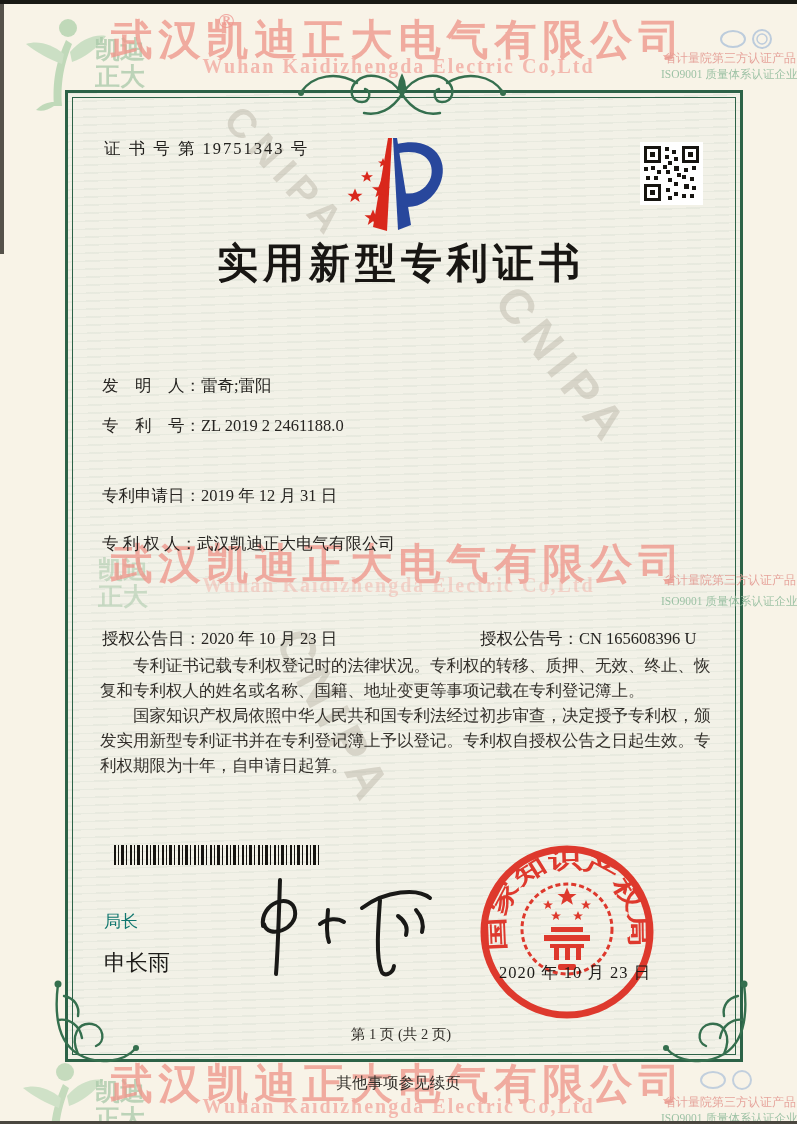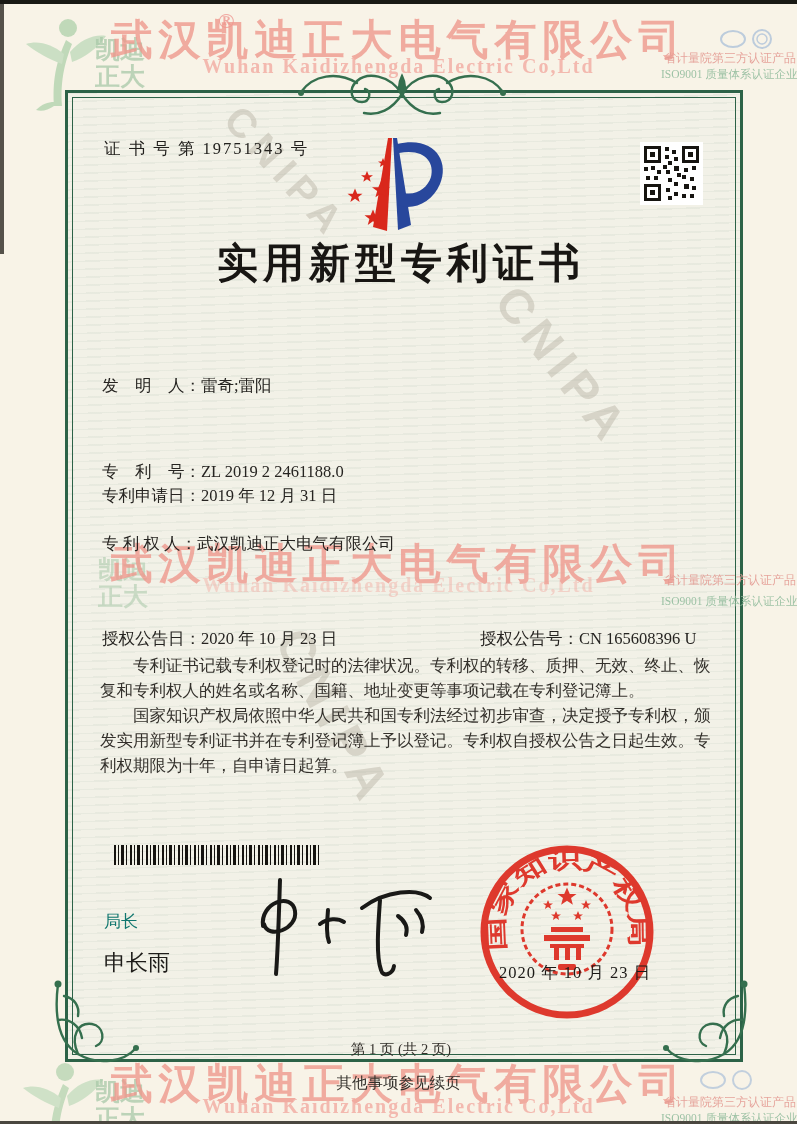--- a/index.html
+++ b/index.html
@@ -38,21 +38,21 @@
   .body-text{left:100px;top:653px;width:616px;font-size:16.5px;line-height:25px;color:#33302b;z-index:5;}
   .body-text p{margin:0;text-indent:2em;}
   .barcode{left:114px;top:845px;width:206px;height:20px;z-index:5;
      background:repeating-linear-gradient(90deg,#15130f 0 2px,transparent 2px 4px,#15130f 4px 5px,
      transparent 5px 7px,#15130f 7px 10px,transparent 10px 12px,#15130f 12px 13px,transparent 13px 16px);}
   .director-title{left:104px;top:910px;font-size:17px;color:#0f766e;z-index:5;
       font-family:"Liberation Sans","DejaVu Sans",sans-serif;}
   .director-name{left:104px;top:948px;font-size:22px;color:#1e1c19;z-index:5;
       font-family:Liberation Serif, serif;}
   .seal-date{left:499px;top:962px;font-size:16.5px;letter-spacing:1px;color:#1b1916;z-index:7;white-space:nowrap;}
-  .page-note{left:65px;top:1025px;width:672px;text-align:center;font-size:14.5px;color:#33302b;z-index:5;margin-top:15px;}
+  .page-note{left:65px;top:1025px;width:672px;text-align:center;font-size:14.5px;color:#33302b;z-index:5;}
   .cont-note{left:0;top:1073px;width:797px;text-align:center;font-size:15.5px;color:#33302b;z-index:5;}
   svg{display:block;}
 </style>
 </head>
 <body>
 
 <svg width="0" height="0" style="position:absolute" aria-hidden="true">
   <defs>
     <path id="star5" d="M0,-10 2.94,-3.09 10,-3.09 4.26,1.18 6.18,8.09 0,3.82 -6.18,8.09 -4.26,1.18 -10,-3.09 -2.94,-3.09Z"></path>
   </defs>
@@ -196,21 +196,21 @@
         <rect x="28" y="54" width="4" height="4"></rect>
     </g>
   </svg>
 
   <div class="abs title">实用新型专利证书</div>
 
   <div class="abs field-row" style="top:372px">
     <span class="field-label">发　明　人：</span>
     <span class="field-value">雷奇;雷阳</span>
   </div>
-  <div class="abs field-row" style="top:458px">
+  <div class="abs field-row" style="top:412px">
     <span class="field-label">专　利　号：</span>
     <span class="field-value">ZL 2019 2 2461188.0</span>
   </div>
   <div class="abs field-row" style="top:482px">
     <span class="field-label">专利申请日：</span>
     <span class="field-value">2019 年 12 月 31 日</span>
   </div>
   <div class="abs field-row" style="top:530px">
     <span class="field-label">专 利 权 人：</span>
     <span class="field-value">武汉凯迪正大电气有限公司</span>

